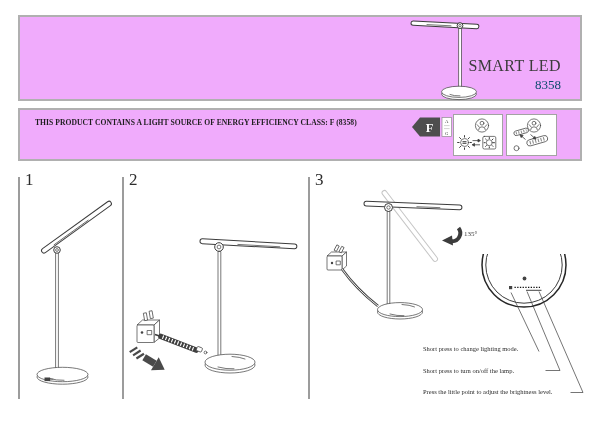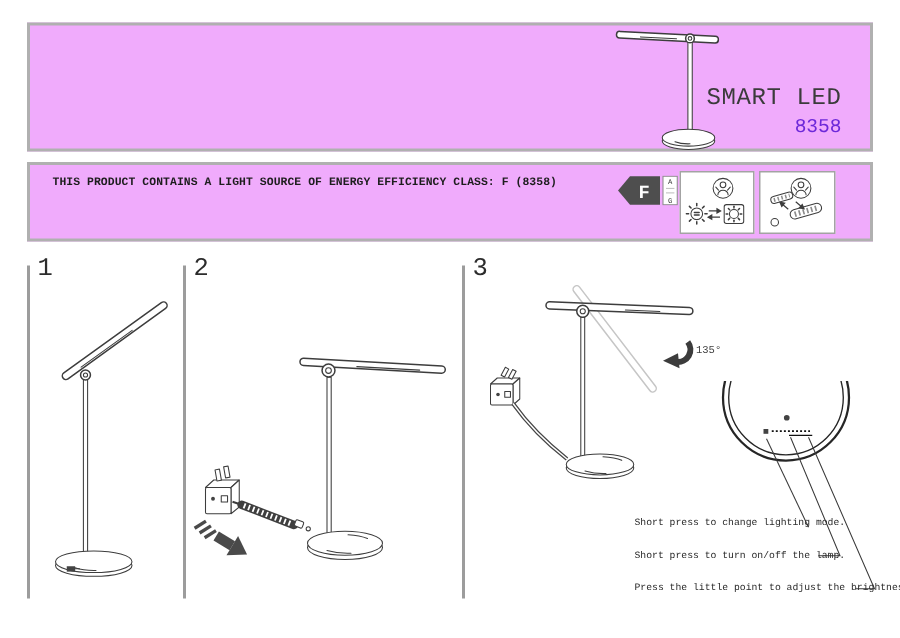--- a/index.html
+++ b/index.html
@@ -1,25 +1,25 @@
 <!DOCTYPE html>
 <html><head>
 <meta charset="utf-8">
 <style>
   html,body{margin:0;padding:0;background:#fff;}
   .page{
     position:relative;width:600px;height:408px;background:#fff;overflow:hidden;
-    font-family:Liberation Mono, monospace;color:#2d2d2d;
+    font-family:Liberation Serif, serif;color:#2d2d2d;
   }
   .abs{position:absolute;}
   .frame{border:2px solid #b0b0b0;background:#f0abfc;}
   .header-box{left:18px;top:15px;width:560px;height:82px;}
   .brand{right:39px;top:57px;text-align:right;}
   .brand .name{font-size:16px;letter-spacing:.4px;color:#3b3b3b;line-height:1.1;}
-  .brand .model{font-size:13px;color:#6d28d9;margin-top:2px;}
+  .brand .model{font-size:13px;color:#0c4a6e;margin-top:2px;}
   .banner-box{left:18px;top:108px;width:560px;height:49px;}
   .banner-text{left:15px;top:8px;font-size:7.6px;font-weight:bold;color:#1d1d1d;letter-spacing:.05px;white-space:nowrap;}
   .energy-label{left:392px;top:7px;width:40px;height:20px;}
   .icon-box{border:1px solid #a3a3a3;background:#fff;}
   .icon-box1{left:433px;top:4px;width:48px;height:40px;}
   .icon-box2{left:486px;top:4px;width:49px;height:40px;}
   .icon-box svg{display:block;margin:1px auto 0 auto;}
   .step-rule{width:2px;height:222px;background:#9c9c9c;top:177px;}
   .rule1{left:18px;} .rule2{left:122px;} .rule3{left:308px;}
   .step-num{top:171px;font-size:17px;color:#2c2c2c;line-height:1;}

